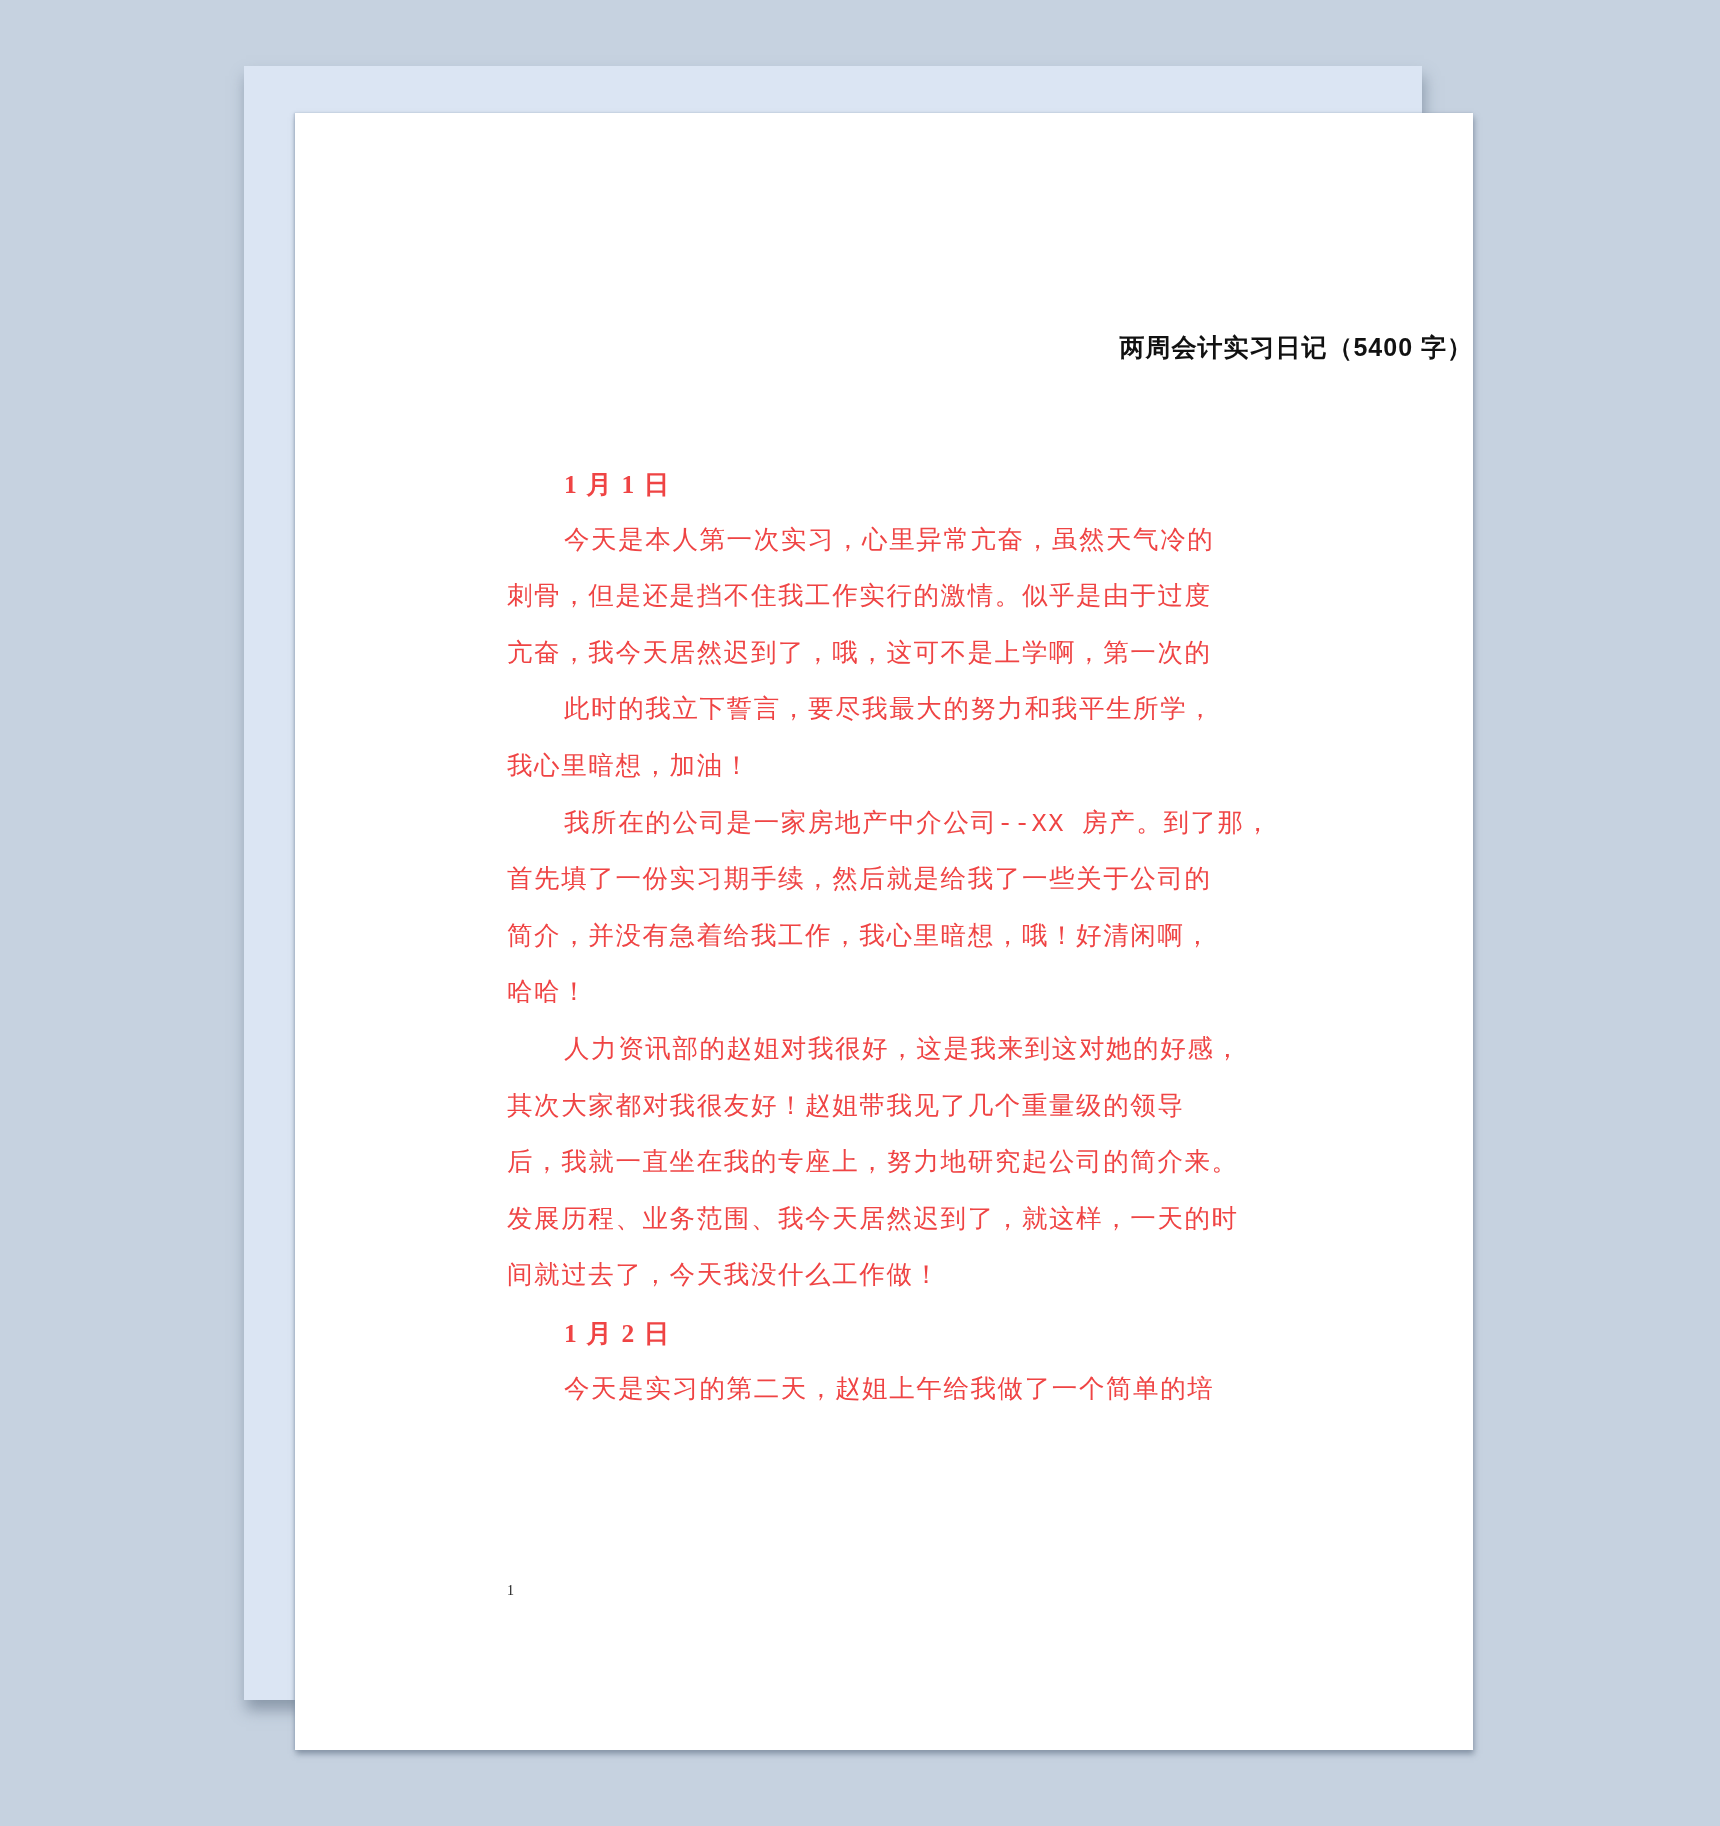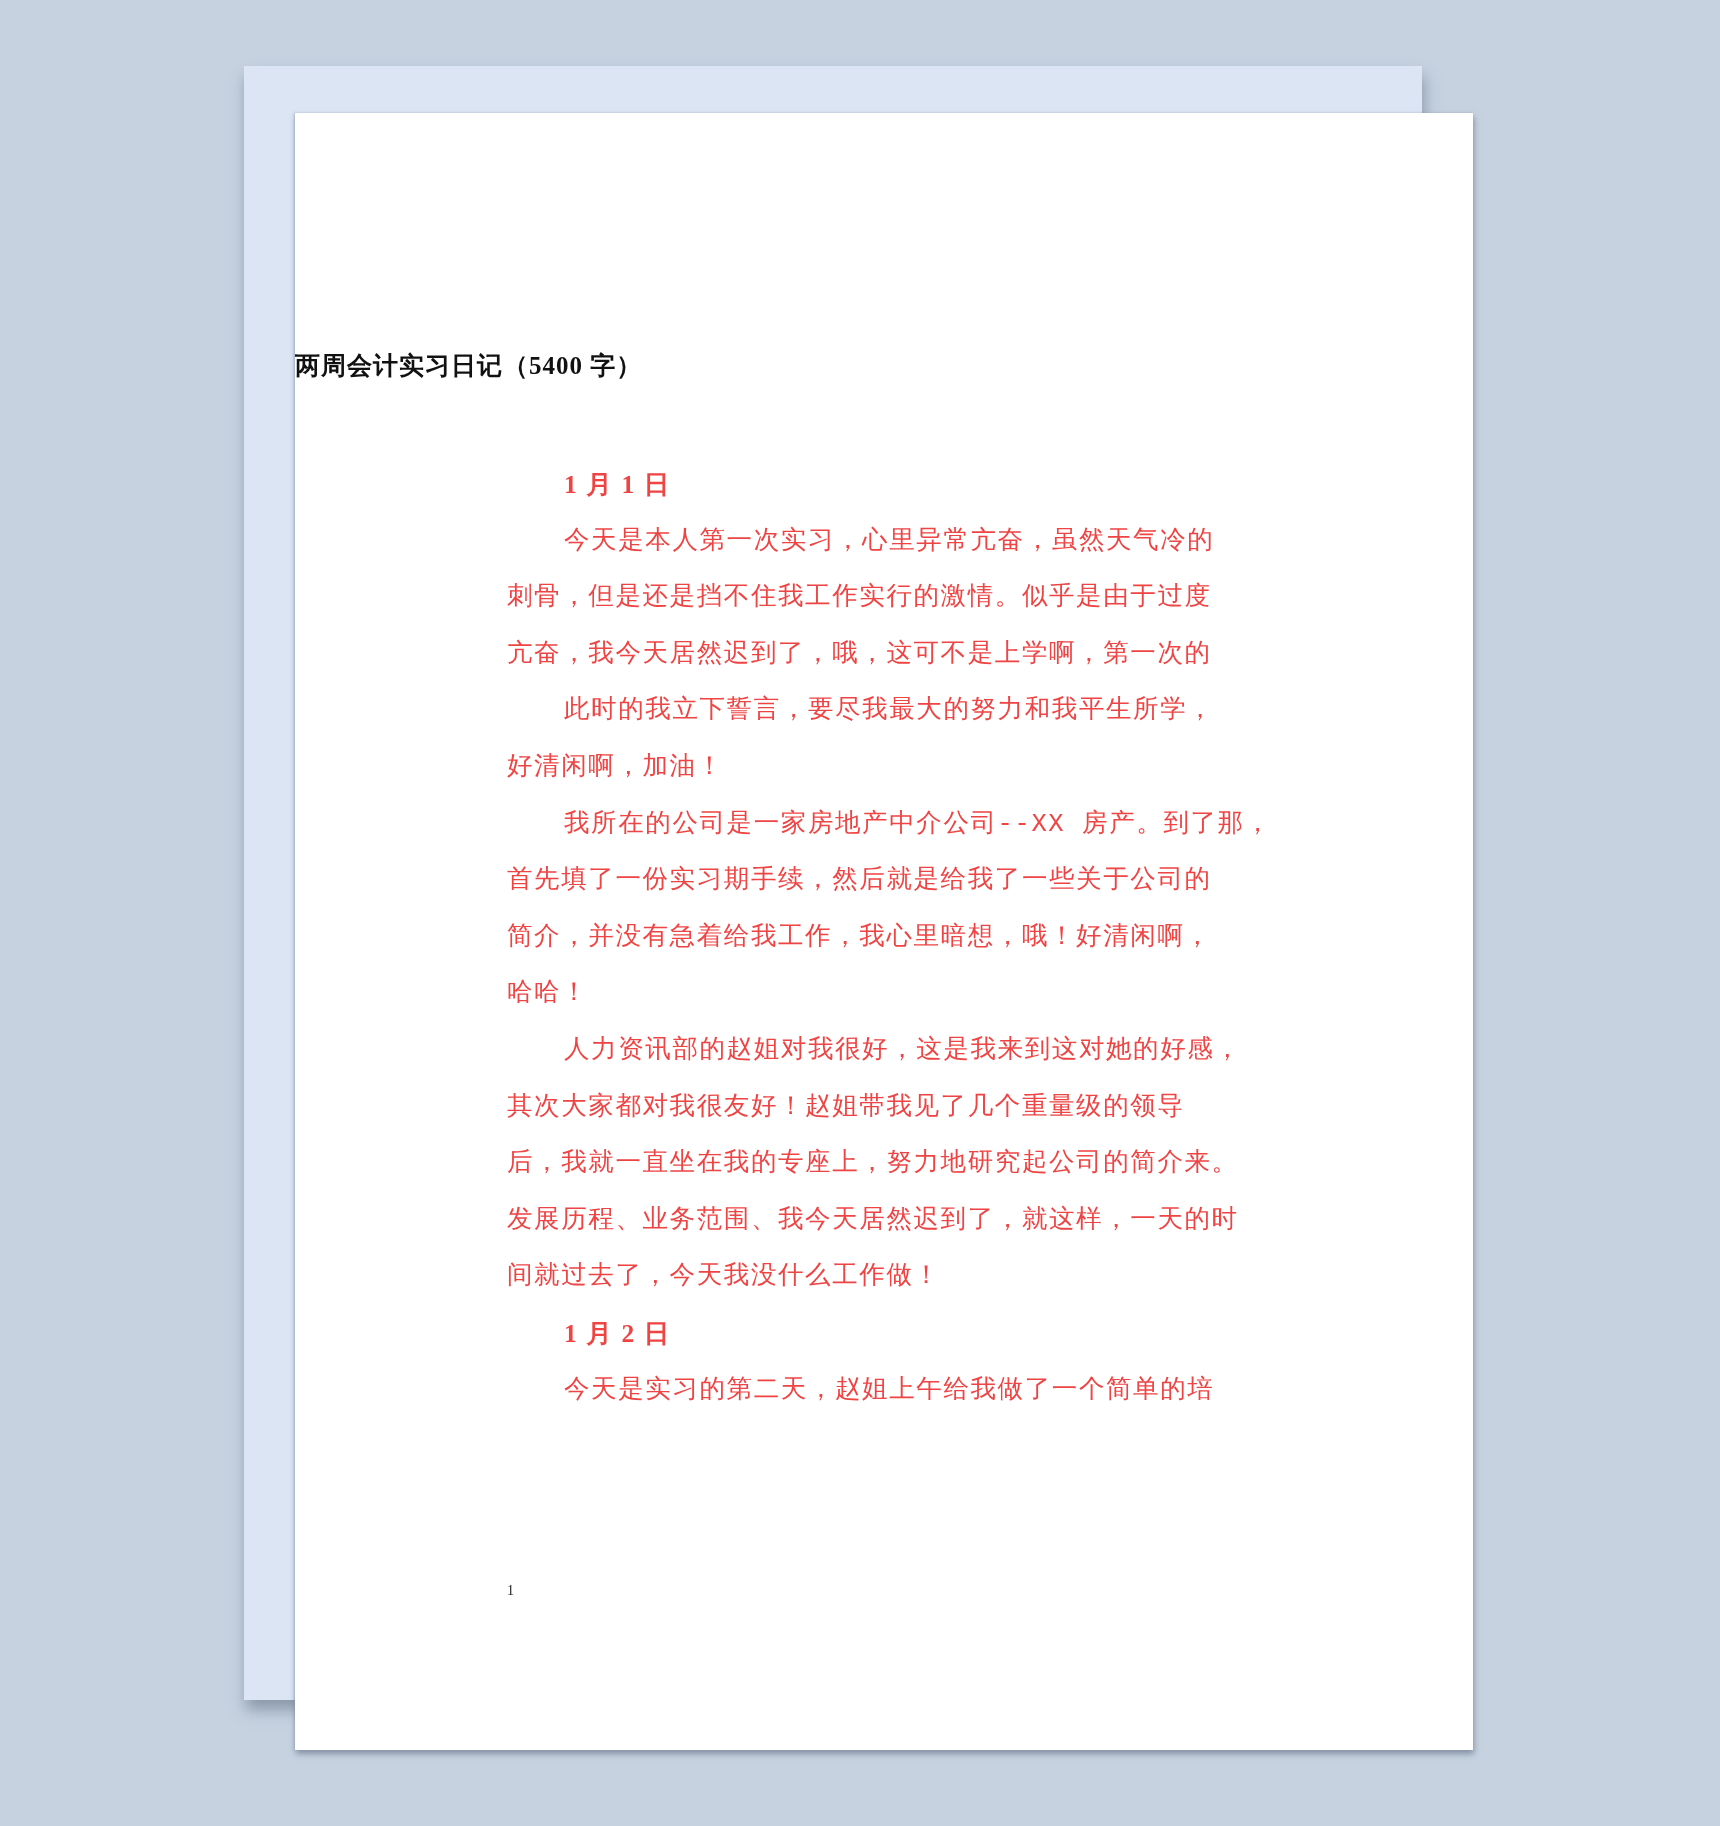--- a/index.html
+++ b/index.html
@@ -29,23 +29,23 @@
       top: 113px;
       width: 1178px;
       height: 1637px;
       background: #ffffff;
       box-shadow: -1px 0 2px rgba(140, 155, 175, 0.5), 1px 4px 6px rgba(90, 105, 125, 0.6);
     }
     .doc-title {
       position: absolute;
       left: 0;
       right: 0;
-      top: 236px;
-      text-align: left;
-      font-family: Liberation Serif, serif;
+      top: 218px;
+      text-align: right;
+      font-family: Liberation Sans, sans-serif;
       font-size: 25px;
       font-weight: bold;
       color: #111111;
       letter-spacing: 1px;
       margin: 0;
     }
     .doc-body {
       position: absolute;
       left: 212px;
       top: 344px;
@@ -83,21 +83,21 @@
 
 <div class="front-page">
   <h1 class="doc-title">两周会计实习日记（5400 字）</h1>
 
   <div class="doc-body">
     <div class="line indent date-heading">1 月 1 日</div>
     <div class="line indent">今天是本人第一次实习，心里异常亢奋，虽然天气冷的</div>
     <div class="line">刺骨，但是还是挡不住我工作实行的激情。似乎是由于过度</div>
     <div class="line">亢奋，我今天居然迟到了，哦，这可不是上学啊，第一次的</div>
     <div class="line indent">此时的我立下誓言，要尽我最大的努力和我平生所学，</div>
-    <div class="line">好清闲啊，加油！</div>
+    <div class="line">我心里暗想，加油！</div>
     <div class="line indent">我所在的公司是一家房地产中介公司--XX 房产。到了那，</div>
     <div class="line">首先填了一份实习期手续，然后就是给我了一些关于公司的</div>
     <div class="line">简介，并没有急着给我工作，我心里暗想，哦！好清闲啊，</div>
     <div class="line">哈哈！</div>
     <div class="line indent">人力资讯部的赵姐对我很好，这是我来到这对她的好感，</div>
     <div class="line">其次大家都对我很友好！赵姐带我见了几个重量级的领导</div>
     <div class="line">后，我就一直坐在我的专座上，努力地研究起公司的简介来。</div>
     <div class="line">发展历程、业务范围、我今天居然迟到了，就这样，一天的时</div>
     <div class="line">间就过去了，今天我没什么工作做！</div>
     <div class="line indent date-heading">1 月 2 日</div>

